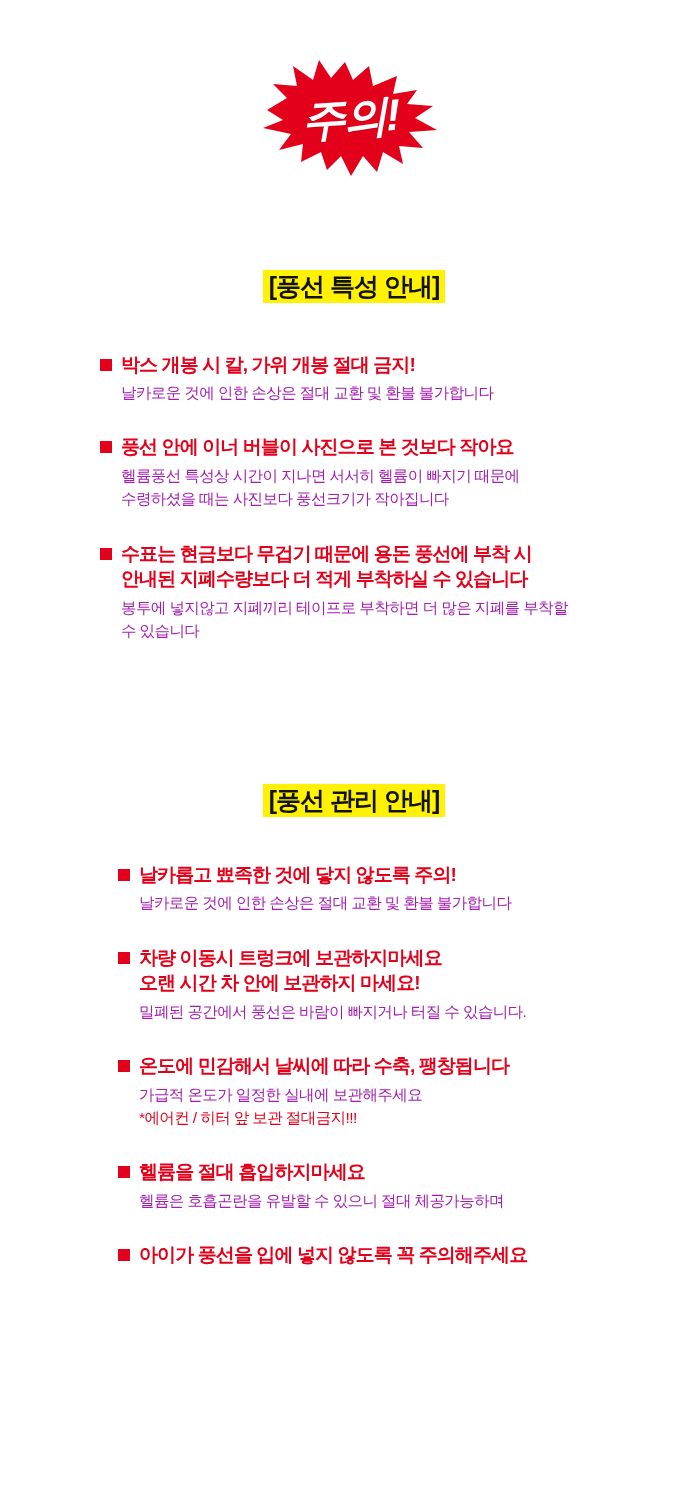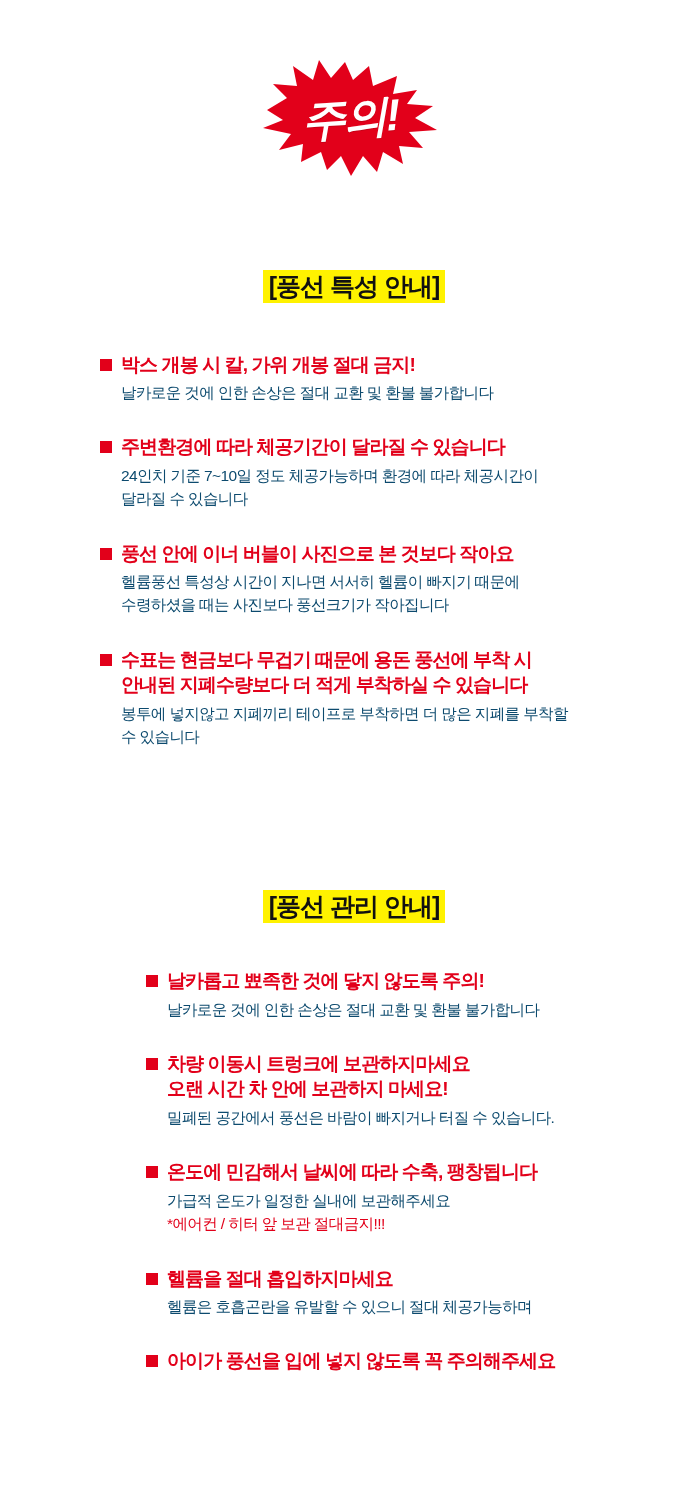--- a/index.html
+++ b/index.html
@@ -99,41 +99,41 @@
     height: 12px;
     background: #e2001a;
     margin-top: 7px;
     margin-right: 9px;
   }
   .block-head .head-lines {
     white-space: pre-line;
   }
   .block-body {
     font-size: 15.5px;
-    color: #0c4a6e;
+    color: #a21caf;
     line-height: 1.5;
     letter-spacing: -0.6px;
     white-space: pre-line;
     margin-top: 4px;
   }
   .block-note {
     font-size: 15.5px;
     color: #e2001a;
     line-height: 1.5;
     letter-spacing: -0.6px;
     white-space: pre-line;
   }
 
   
   #specs-list { padding-left: 100px; padding-right: 72px; }
   #specs-list .block-body,
   #specs-list .block-note { padding-left: 21px; }
 
   
-  #care-list { padding-left: 118px; padding-right: 68px; margin-left: 28px; }
+  #care-list { padding-left: 118px; padding-right: 68px; }
   #care-list .block-body,
   #care-list .block-note { padding-left: 21px; }
   #care-list .block { margin-top: 30px; }
   #care-list .block.first { margin-top: 42px; }
 </style>
 </head>
 <body>
 
 <div class="page">
 
@@ -156,28 +156,20 @@
   <ul class="block-list" id="specs-list">
 
     <li class="block first">
       <div class="block-head">
         <span class="sq"></span>
         <span class="head-lines">박스 개봉 시 칼, 가위 개봉 절대 금지!</span>
       </div>
       <div class="block-body">날카로운 것에 인한 손상은 절대 교환 및 환불 불가합니다</div>
     </li>
 
-    <li class="block">
-      <div class="block-head">
-        <span class="sq"></span>
-        <span class="head-lines">주변환경에 따라 체공기간이 달라질 수 있습니다</span>
-      </div>
-      <div class="block-body">24인치 기준 7~10일 정도 체공가능하며 환경에 따라 체공시간이
-달라질 수 있습니다</div>
-    </li>
 
 
     <li class="block">
       <div class="block-head">
         <span class="sq"></span>
         <span class="head-lines">풍선 안에 이너 버블이 사진으로 본 것보다 작아요</span>
       </div>
       <div class="block-body">헬륨풍선 특성상 시간이 지나면 서서히 헬륨이 빠지기 때문에
 수령하셨을 때는 사진보다 풍선크기가 작아집니다</div>
     </li>

